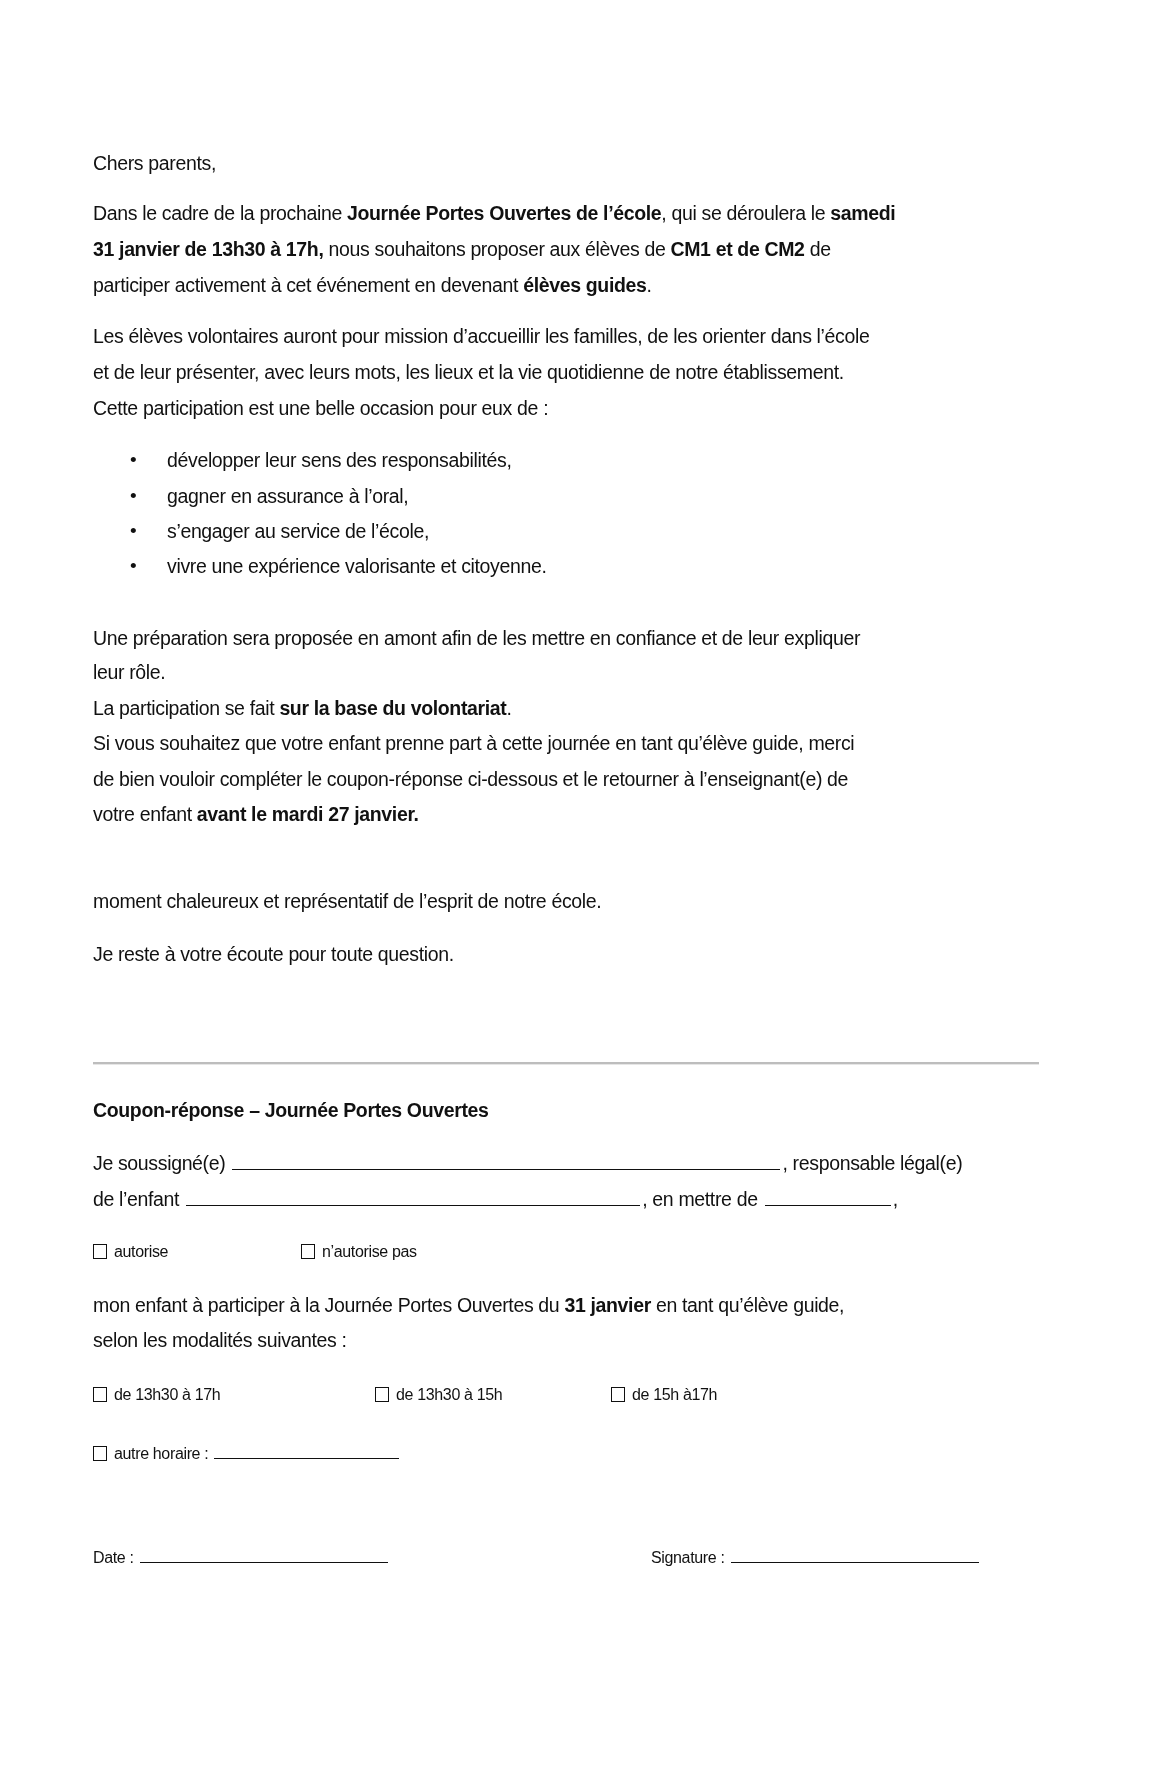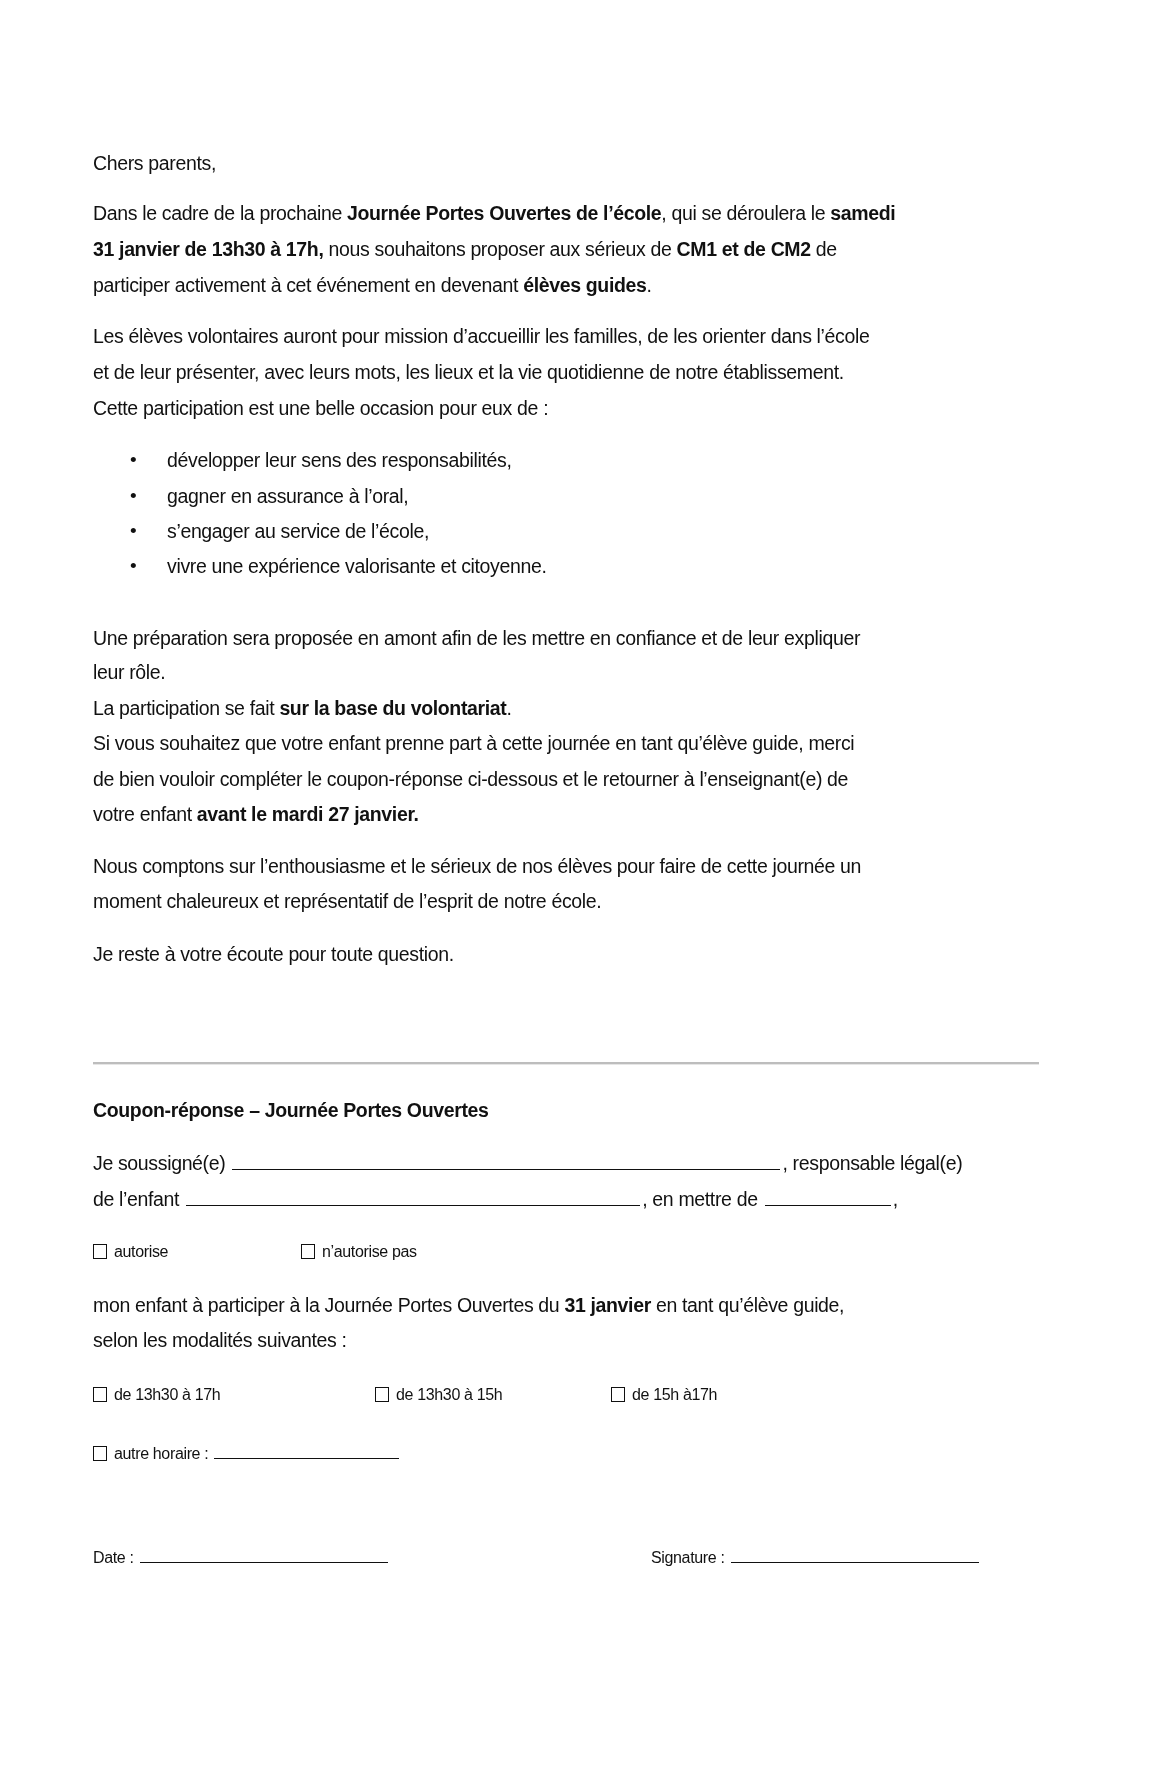--- a/index.html
+++ b/index.html
@@ -19,21 +19,21 @@
   .opt { position: absolute; font-size: 16px; line-height: 24px; white-space: nowrap; letter-spacing: -0.35px; }
 </style>
 </head>
 <body>
 
 <div class="page">
 
   <div class="line" style="top:151px">Chers parents,</div>
 
   <div class="line" style="top:201px"><span>Dans le cadre de la prochaine </span><b>Journée Portes Ouvertes de l’école</b><span>, qui se déroulera le </span><b>samedi</b></div>
-  <div class="line" style="top:237px"><b>31 janvier de 13h30 à 17h,</b><span> nous souhaitons proposer aux sérieux de </span><b>CM1 et de CM2</b><span> de</span></div>
+  <div class="line" style="top:237px"><b>31 janvier de 13h30 à 17h,</b><span> nous souhaitons proposer aux élèves de </span><b>CM1 et de CM2</b><span> de</span></div>
   <div class="line" style="top:273px"><span>participer activement à cet événement en devenant </span><b>élèves guides</b><span>.</span></div>
 
   <div class="line" style="top:324px">Les élèves volontaires auront pour mission d’accueillir les familles, de les orienter dans l’école</div>
   <div class="line" style="top:360px">et de leur présenter, avec leurs mots, les lieux et la vie quotidienne de notre établissement.</div>
   <div class="line" style="top:396px">Cette participation est une belle occasion pour eux de :</div>
 
   <div>
     <div>
       <span class="bullet" style="top:448px">•</span>
       <span class="bullet-text" style="top:448px">développer leur sens des responsabilités,</span>
@@ -52,21 +52,20 @@
     </div>
   </div>
 
   <div class="line" style="top:626px">Une préparation sera proposée en amont afin de les mettre en confiance et de leur expliquer</div>
   <div class="line" style="top:660px">leur rôle.</div>
   <div class="line" style="top:731px">Si vous souhaitez que votre enfant prenne part à cette journée en tant qu’élève guide, merci</div>
   <div class="line" style="top:696px"><span>La participation se fait </span><b>sur la base du volontariat</b><span>.</span></div>
   <div class="line" style="top:767px">de bien vouloir compléter le coupon-réponse ci-dessous et le retourner à l’enseignant(e) de</div>
   <div class="line" style="top:802px"><span>votre enfant </span><b>avant le mardi 27 janvier.</b></div>
 
-  <div class="line" style="top:854px">Nous comptons sur l’enthousiasme et le sérieux de nos élèves pour faire de cette journée un</div>
   <div class="line" style="top:942px">Je reste à votre écoute pour toute question.</div>
 
   <div class="line" style="top:889px">moment chaleureux et représentatif de l’esprit de notre école.</div>
 
   <div class="hr"></div>
 
   <div>
     <div class="line b" style="top:1098px">Coupon-réponse – Journée Portes Ouvertes</div>
 
     <div class="line" style="top:1151px"><span>Je soussigné(e)</span> <span class="blank" style="width:548px"></span><span>, responsable légal(e)</span></div>

